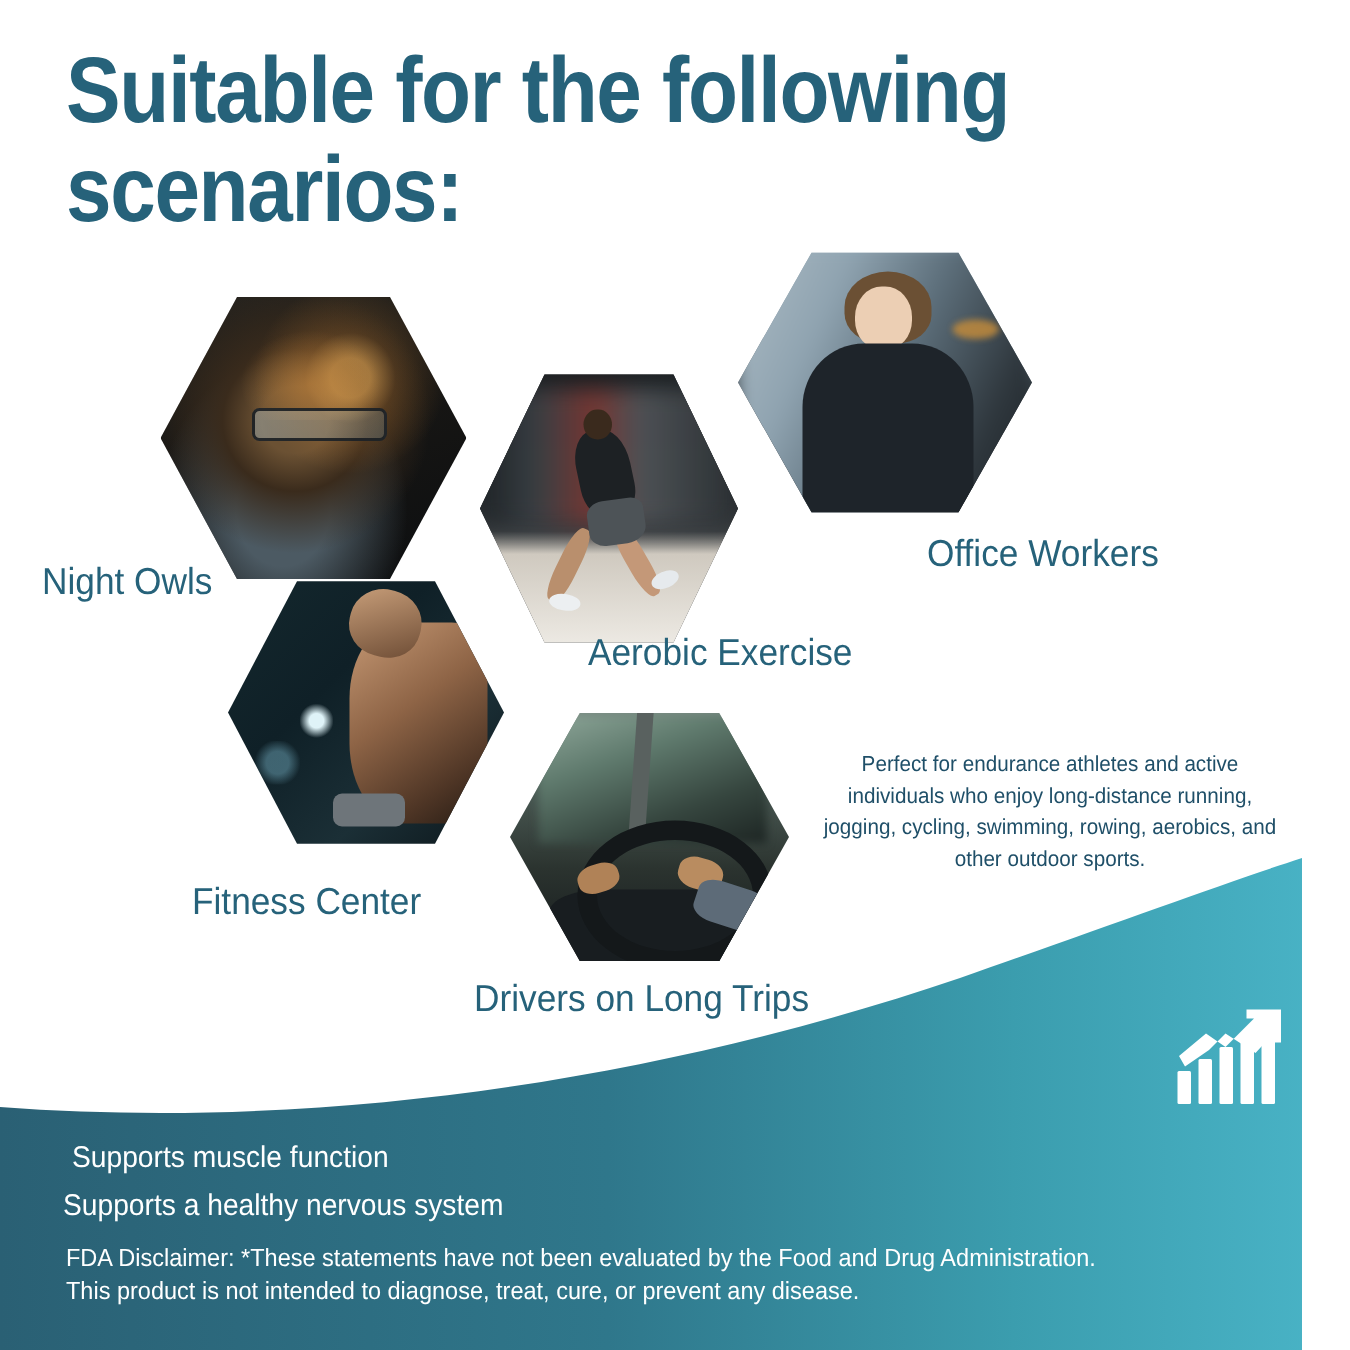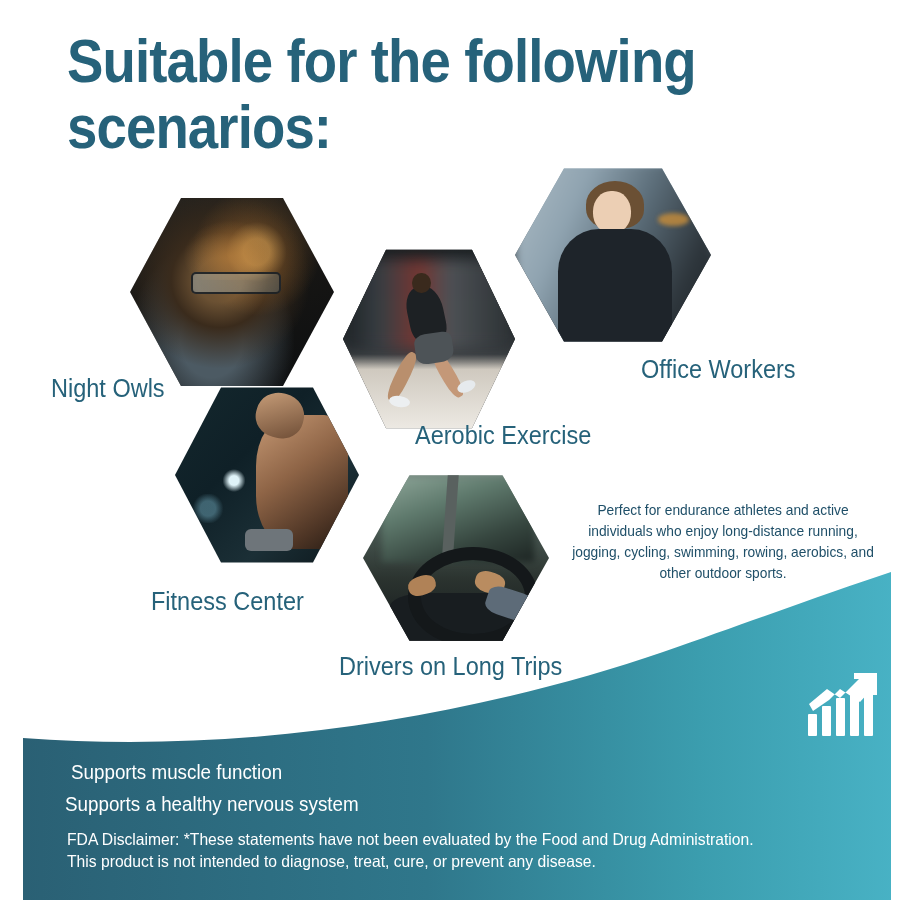--- a/index.html
+++ b/index.html
@@ -7,21 +7,20 @@
     width:900px;height:900px;
     font-family:"Liberation Sans", sans-serif;
     background:#ffffff;
     overflow:hidden;
   }
   #page{
     position:relative;
     width:868px;height:900px;
     background:#ffffff;
     overflow:hidden;
-    margin-left:23px;
   }
 
   
   #heading{
     position:absolute;
     left:44px; top:28px;
     width:760px;
     font-family:"Liberation Sans", sans-serif;
     font-weight:bold;
     font-size:62px;

